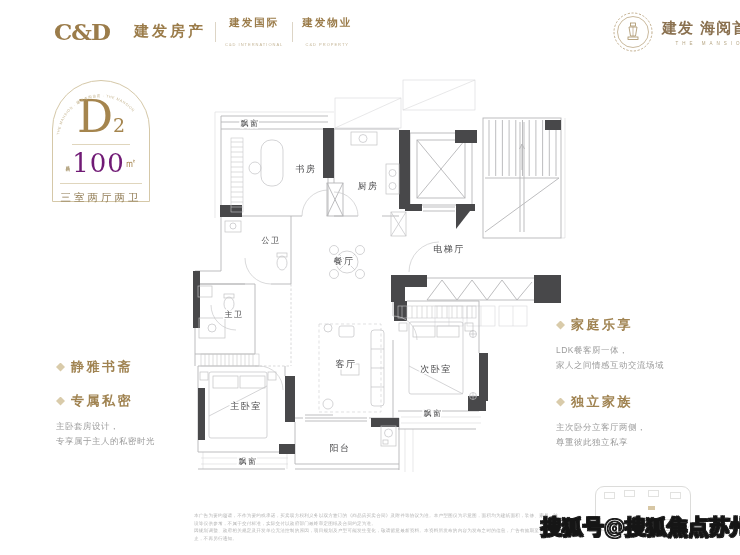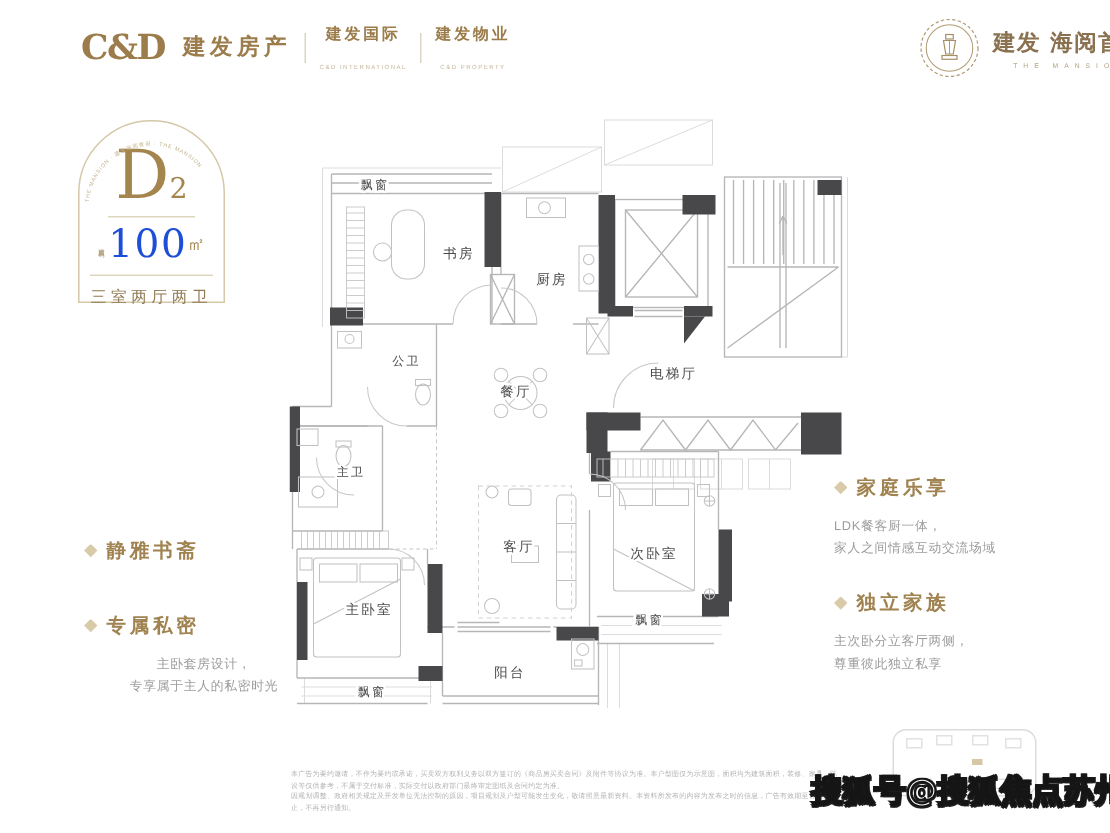--- a/index.html
+++ b/index.html
@@ -1,41 +1,41 @@
 <!DOCTYPE html>
 <html><head>
 <meta charset="utf-8">
 <style>
   html,body{margin:0;padding:0;background:#fff;}
   .stage{position:relative;width:740px;height:555px;background:#ffffff;overflow:hidden;
          font-family:"Liberation Sans",sans-serif;padding-left:28px;}
   
   .header-left{position:absolute;left:54px;top:16px;display:flex;align-items:center;}
   .cdmark{font-family:"DejaVu Serif",serif;font-size:23px;font-weight:bold;color:#9b7c4a;letter-spacing:-1px;line-height:1;}
-  .brand-main{font-size:15px;font-weight:bold;color:#9b7c4a;letter-spacing:3px;margin-left:12px;}
+  .brand-main{font-size:15px;font-weight:bold;color:#9b7c4a;letter-spacing:3px;margin-left:24px;}
   .vdiv{width:1px;height:20px;background:#ddd5c6;margin:0 9px;}
   .brand-block{display:flex;flex-direction:column;align-items:center;gap:12px;}
   .brand-sm{font-size:10.5px;font-weight:bold;color:#9b7c4a;letter-spacing:2px;}
   .brand-sub{font-size:4px;color:#c4b596;letter-spacing:1px;}
   .header-right{position:absolute;left:612px;top:11px;display:flex;align-items:center;gap:8px;}
   .emblem{width:42px;height:42px;}
   .proj-title{font-family:"DejaVu Serif",serif;font-size:15px;font-weight:bold;color:#8a7150;letter-spacing:1px;white-space:nowrap;}
   .proj-sub{font-size:4.5px;color:#b5a583;letter-spacing:4px;text-align:center;margin-top:3px;}
   
   .badge{position:absolute;left:52px;top:80px;width:98px;height:122px;border:1px solid #d5c8a8;
          border-radius:49px 49px 0 0;text-align:center;box-sizing:border-box;}
   .badge-arc{position:absolute;top:2px;left:1px;width:94px;height:58px;pointer-events:none;}
   .badge-unit{margin-top:13px;line-height:1;}
   .bu-d{font-family:"DejaVu Serif",serif;font-size:45px;color:#a5854e;}
   .bu-2{font-family:"DejaVu Serif",serif;font-size:19px;color:#a5854e;}
   .badge-mini-div{width:58px;height:1px;background:#e0d6bd;margin:5px auto 3px;}
   .badge-area{white-space:nowrap;}
   .ba-pre{writing-mode:vertical-rl;font-size:4px;color:#b3a37f;display:inline-block;vertical-align:middle;
           letter-spacing:.5px;margin-right:2px;height:18px;}
-  .ba-val{font-family:"DejaVu Serif",serif;font-size:26px;color:#1d4ed8;letter-spacing:1px;vertical-align:middle;}
+  .ba-val{font-family:"DejaVu Serif",serif;font-size:26px;color:#701a75;letter-spacing:1px;vertical-align:middle;}
   .ba-unit{font-size:12px;color:#a5854e;vertical-align:middle;}
   .badge-div{width:82px;height:1px;background:#e0d6bd;margin:5px auto 0;}
   .badge-layout{font-size:10.5px;color:#8f7a52;letter-spacing:3px;margin-top:7px;}
   
   .feat{position:absolute;width:160px;}
   .feat-h{display:flex;align-items:center;gap:6px;}
   .feat-icon{width:9px;height:9px;background:#d9cbaa;clip-path:polygon(50% 0,100% 50%,50% 100%,0 50%);flex:0 0 auto;}
   .feat-title{font-size:13px;color:#a08351;letter-spacing:2.5px;font-weight:600;}
   .feat-lines{margin-top:9px;font-size:8.5px;color:#9c9c9c;line-height:15px;letter-spacing:.5px;}
   
@@ -112,21 +112,21 @@
     <div class="badge-div"></div>
     <div class="badge-layout">三室两厅两卫</div>
   </div>
 
   <div class="feat" style="left:56px;top:314px;margin-top:44px;">
     <div class="feat-h">
         <span class="feat-icon"></span>
       <span class="feat-title">静雅书斋</span>
       </div>
   </div>
-  <div class="feat" style="left:56px;top:408px;text-align:center;">
+  <div class="feat" style="left:56px;top:392px;">
     <div class="feat-h">
         <span class="feat-icon"></span>
       <span class="feat-title">专属私密</span>
       </div>
     <div class="feat-lines">
         <div>主卧套房设计，</div>
       <div>专享属于主人的私密时光</div>
       </div>
   </div>
 

